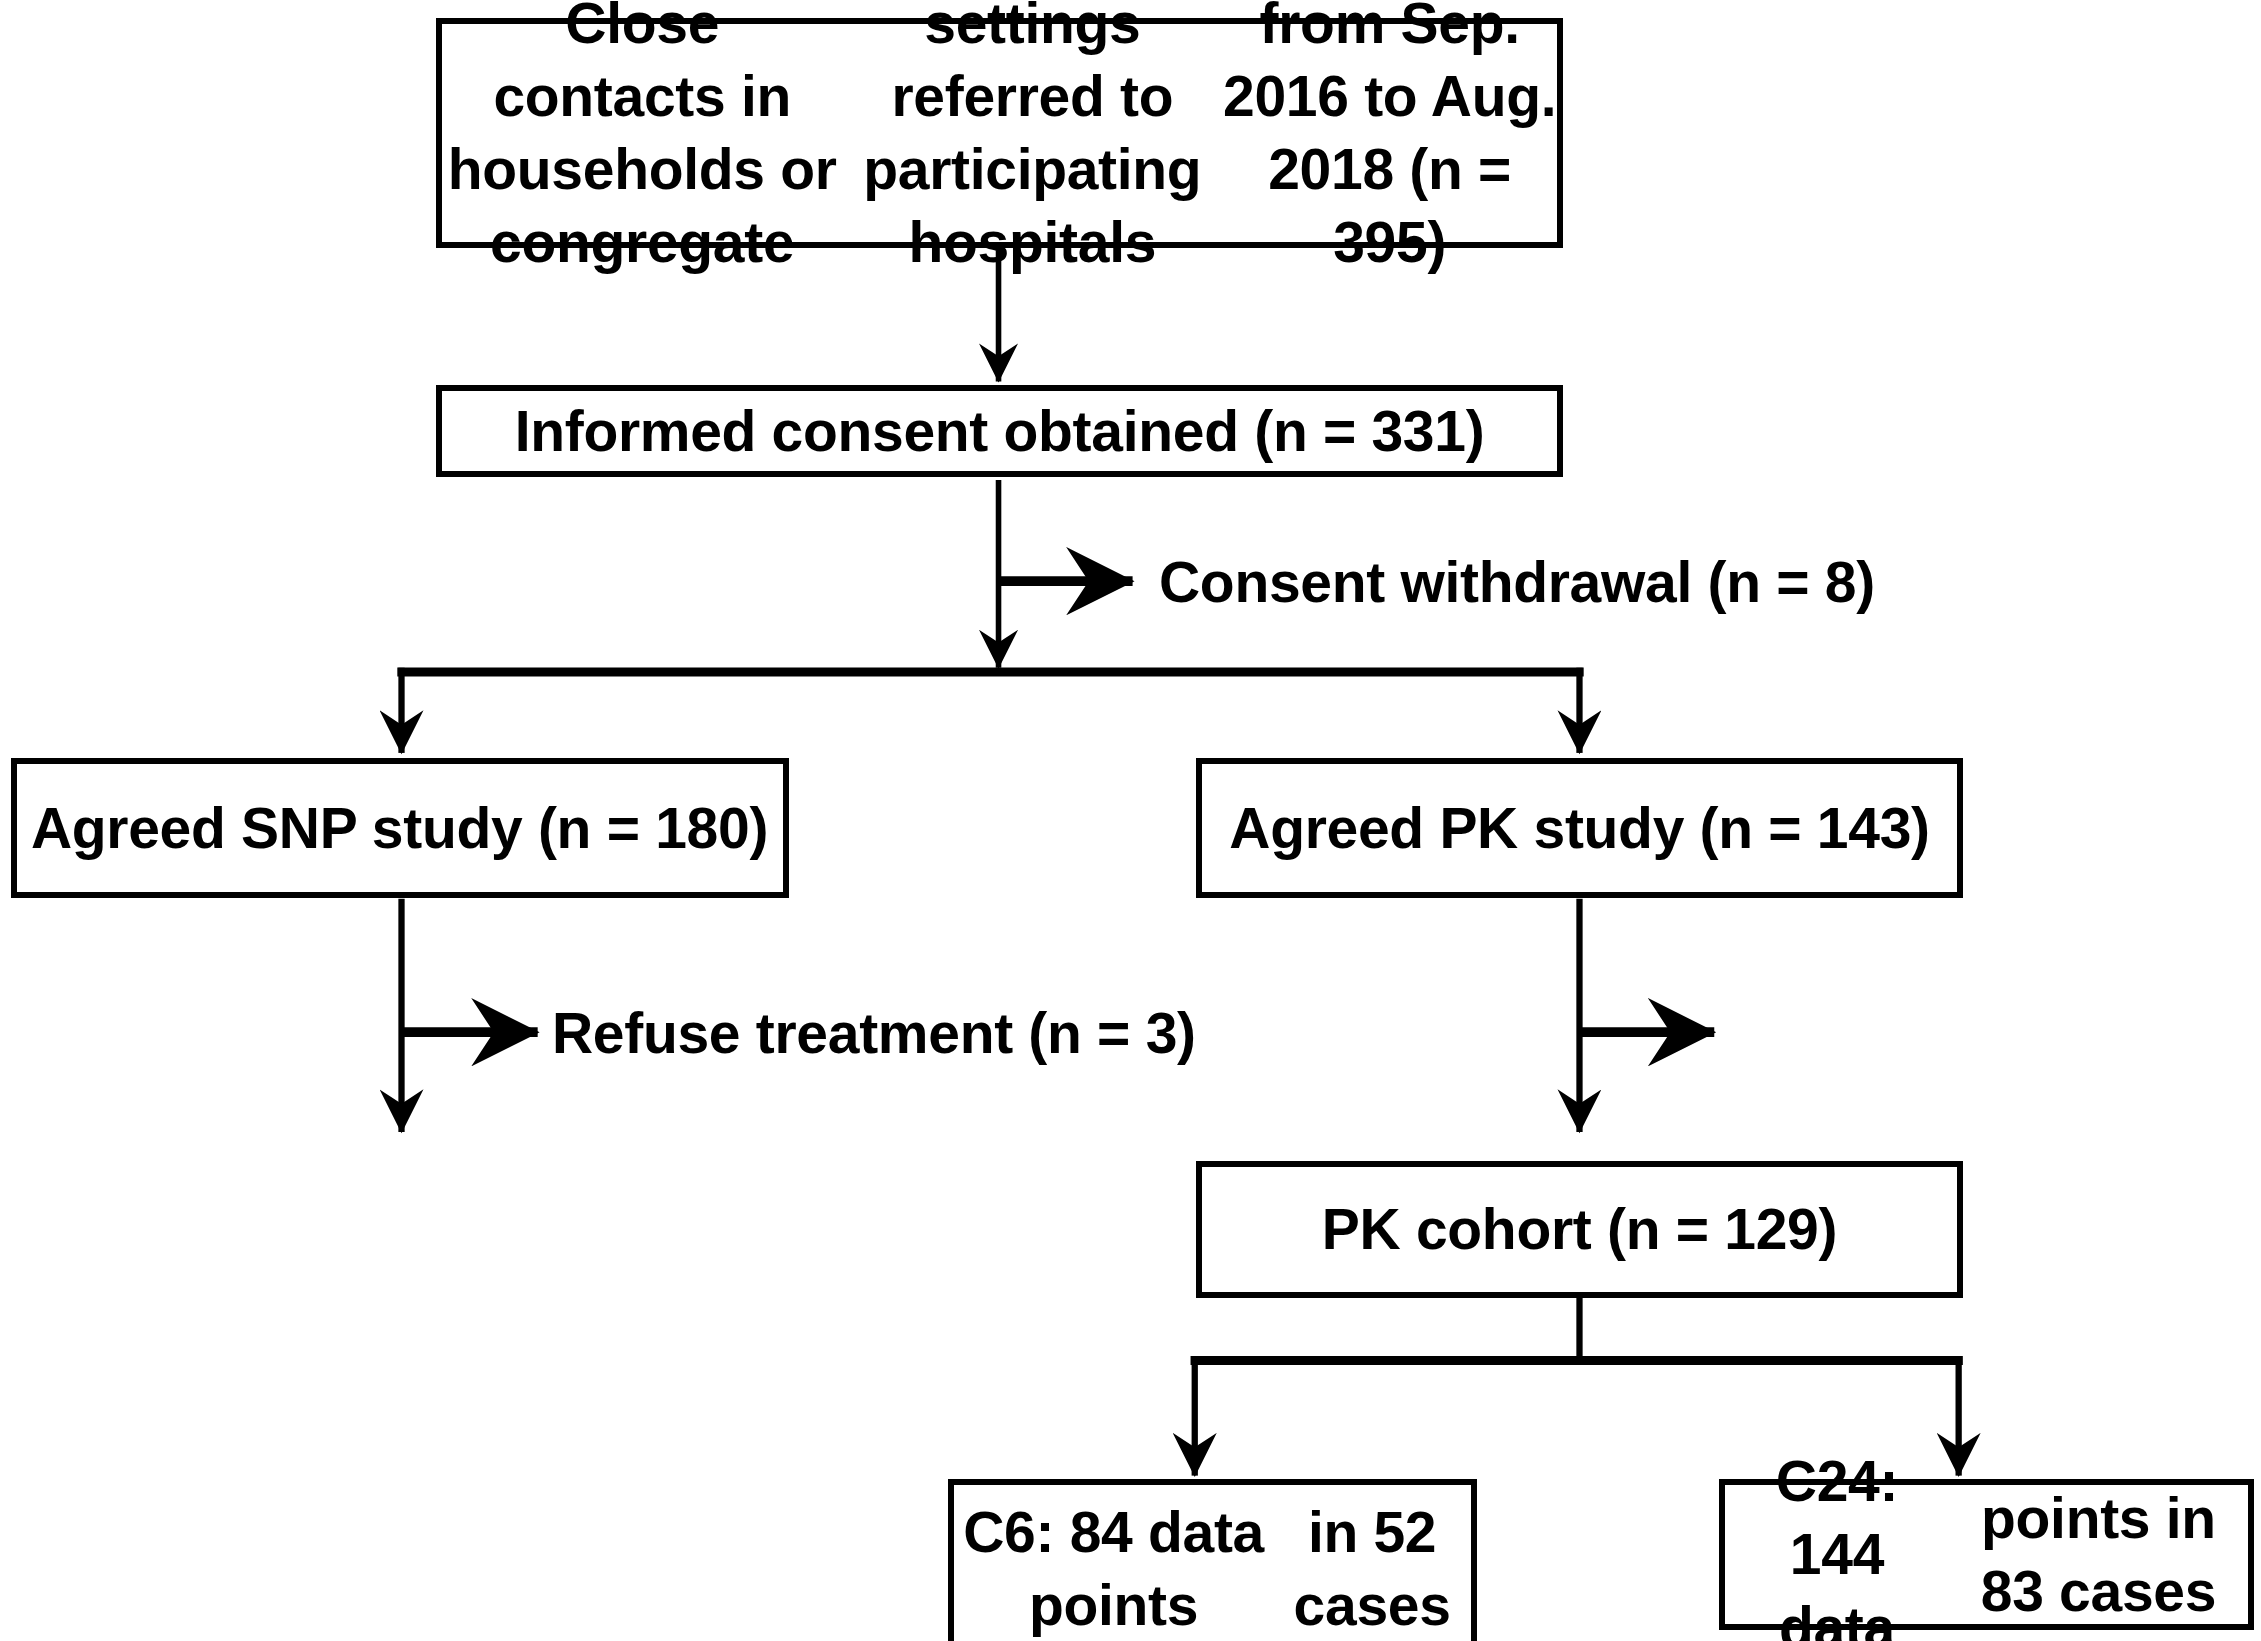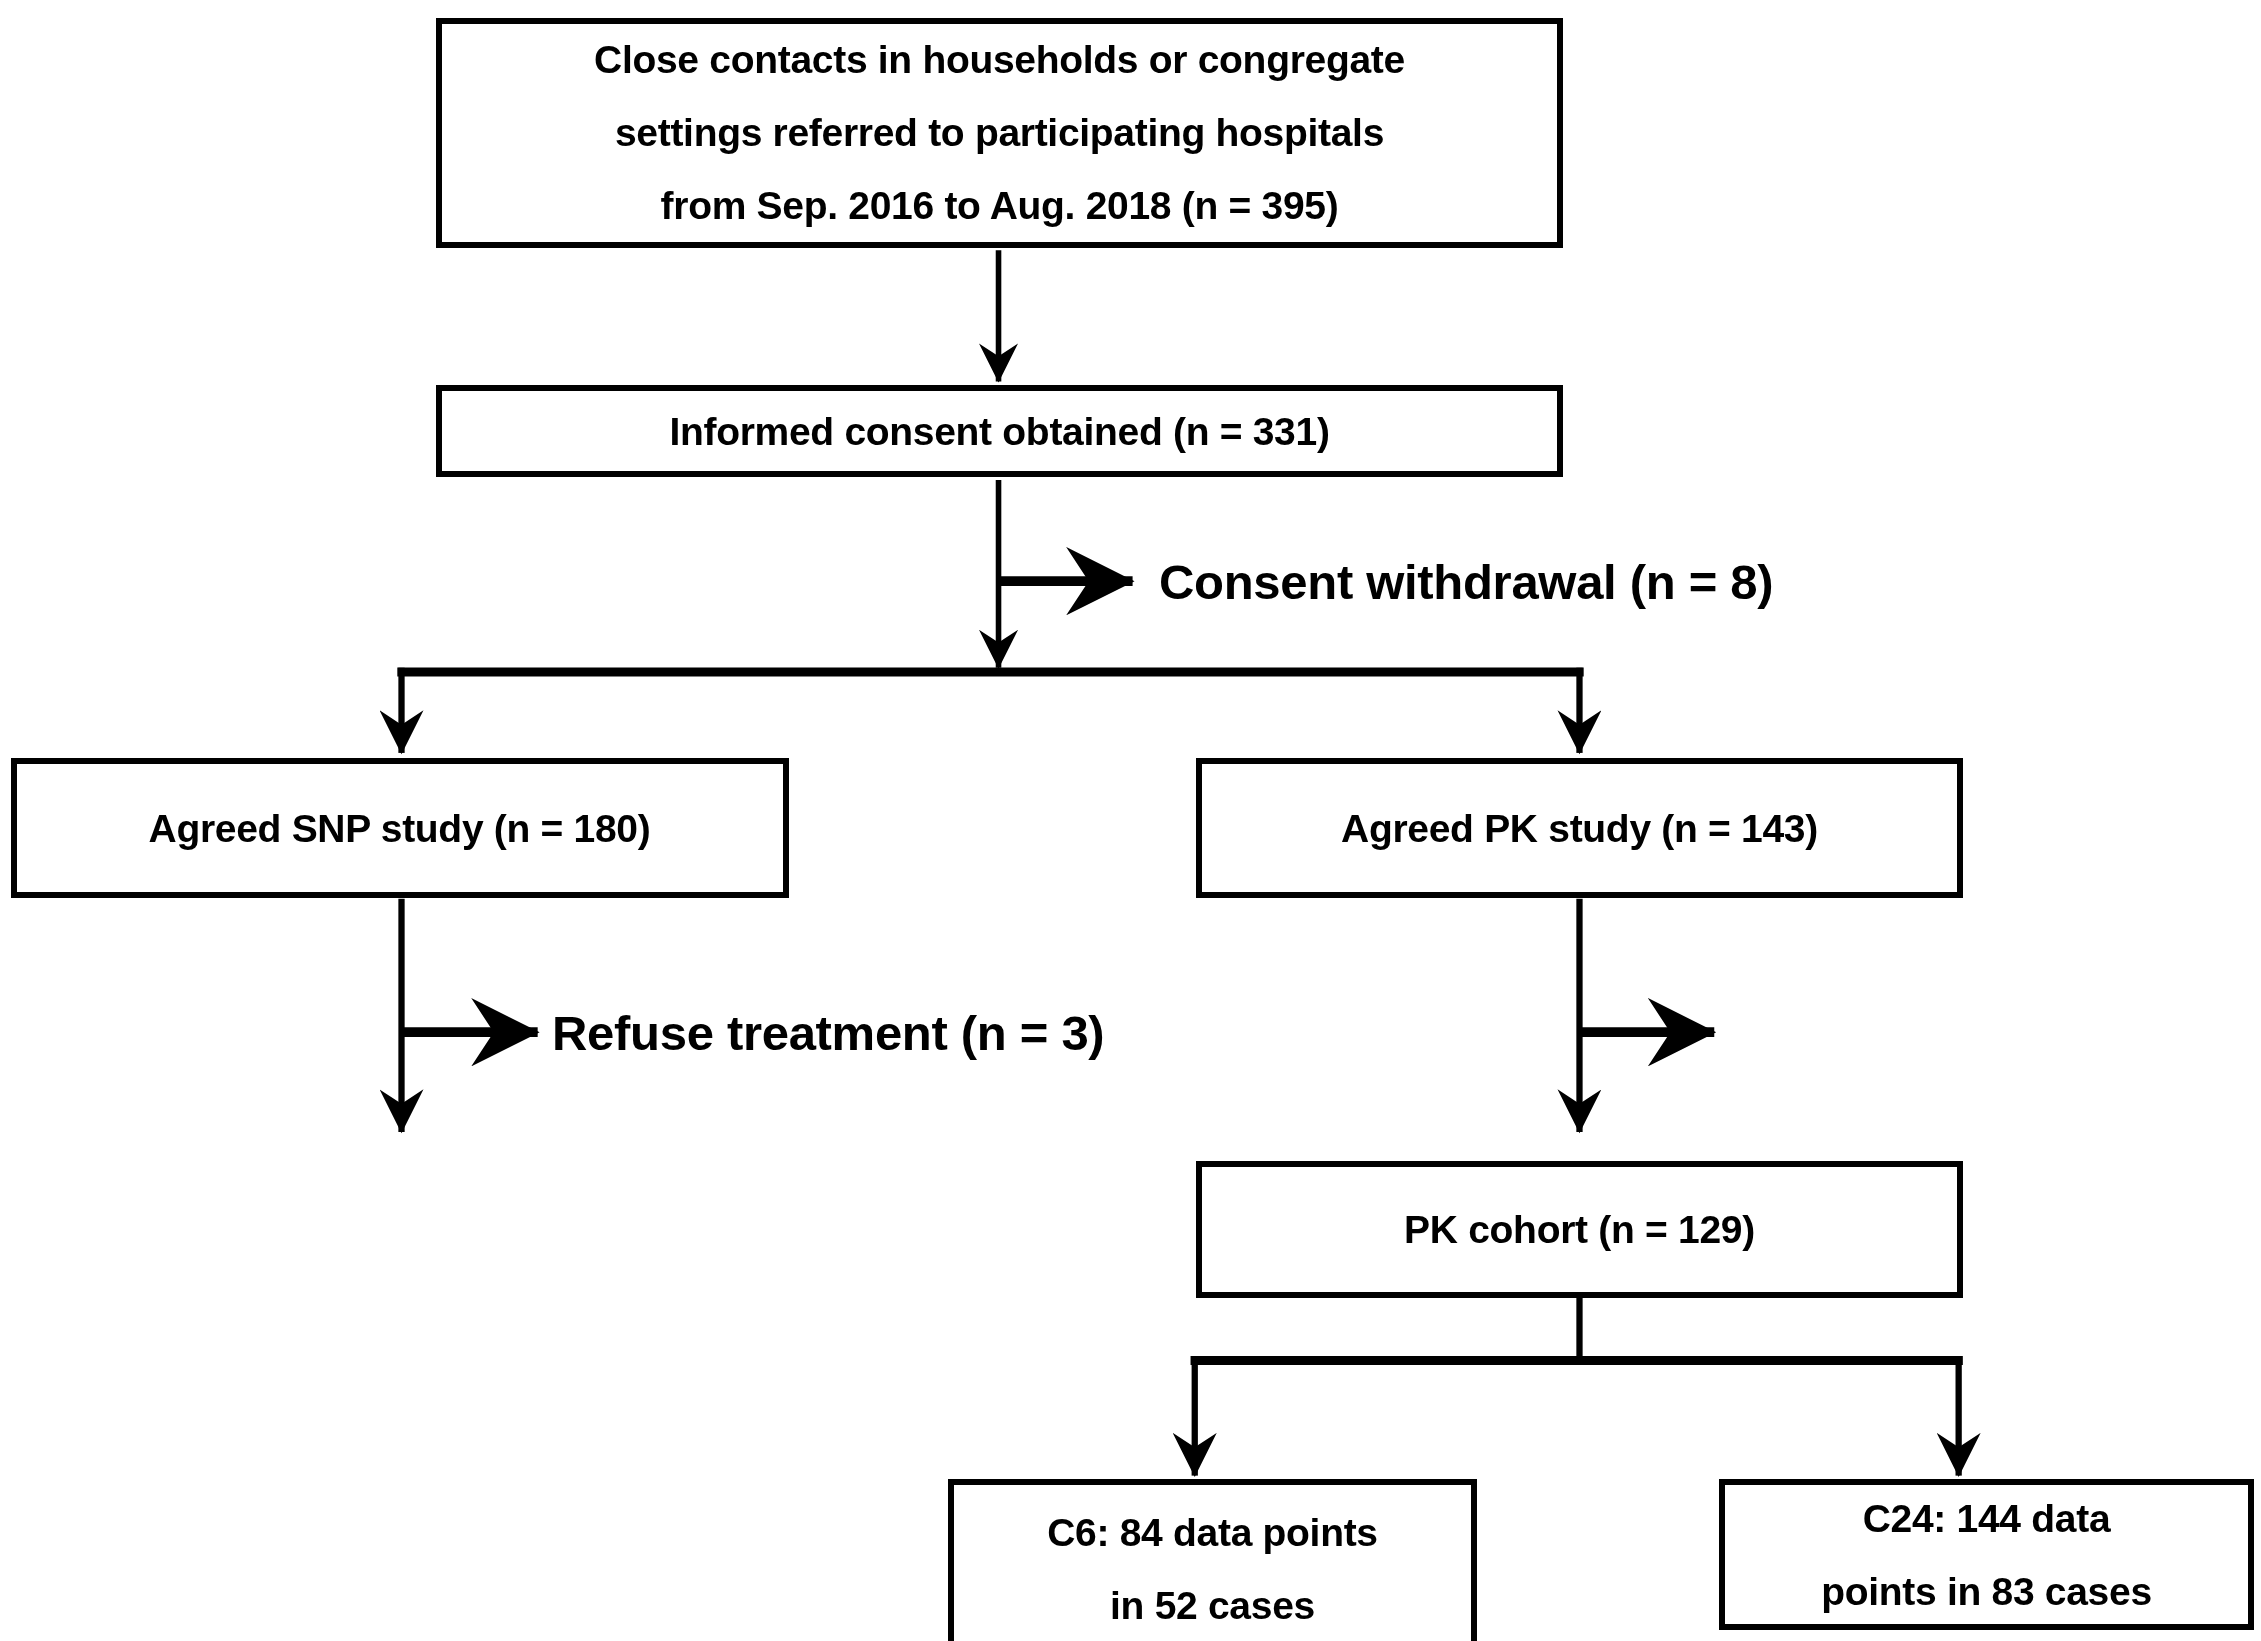--- a/index.html
+++ b/index.html
@@ -30,31 +30,31 @@
   .ah {
     fill: var(--line-color, #000000);
     stroke: none;
   }
   .node {
     position: absolute;
     box-sizing: border-box;
     background: var(--box-fill, #ffffff);
     border: 6.3px solid var(--line-color, #000000);
     display: flex;
-    flex-direction: column;
+    flex-direction: row;
     align-items: center;
     justify-content: center;
     text-align: center;
-    font-size: 39px;
+    font-size: 57px;
     letter-spacing: -0.3px;
     line-height: 73px;
   }
   .side-label {
     position: absolute;
-    font-size: 49px;
+    font-size: 57px;
     letter-spacing: -0.3px;
     line-height: 61px;
     text-align: right;
     white-space: nowrap;
   }
 </style>
 </head>
 <body>
 
 <div id="canvas">

